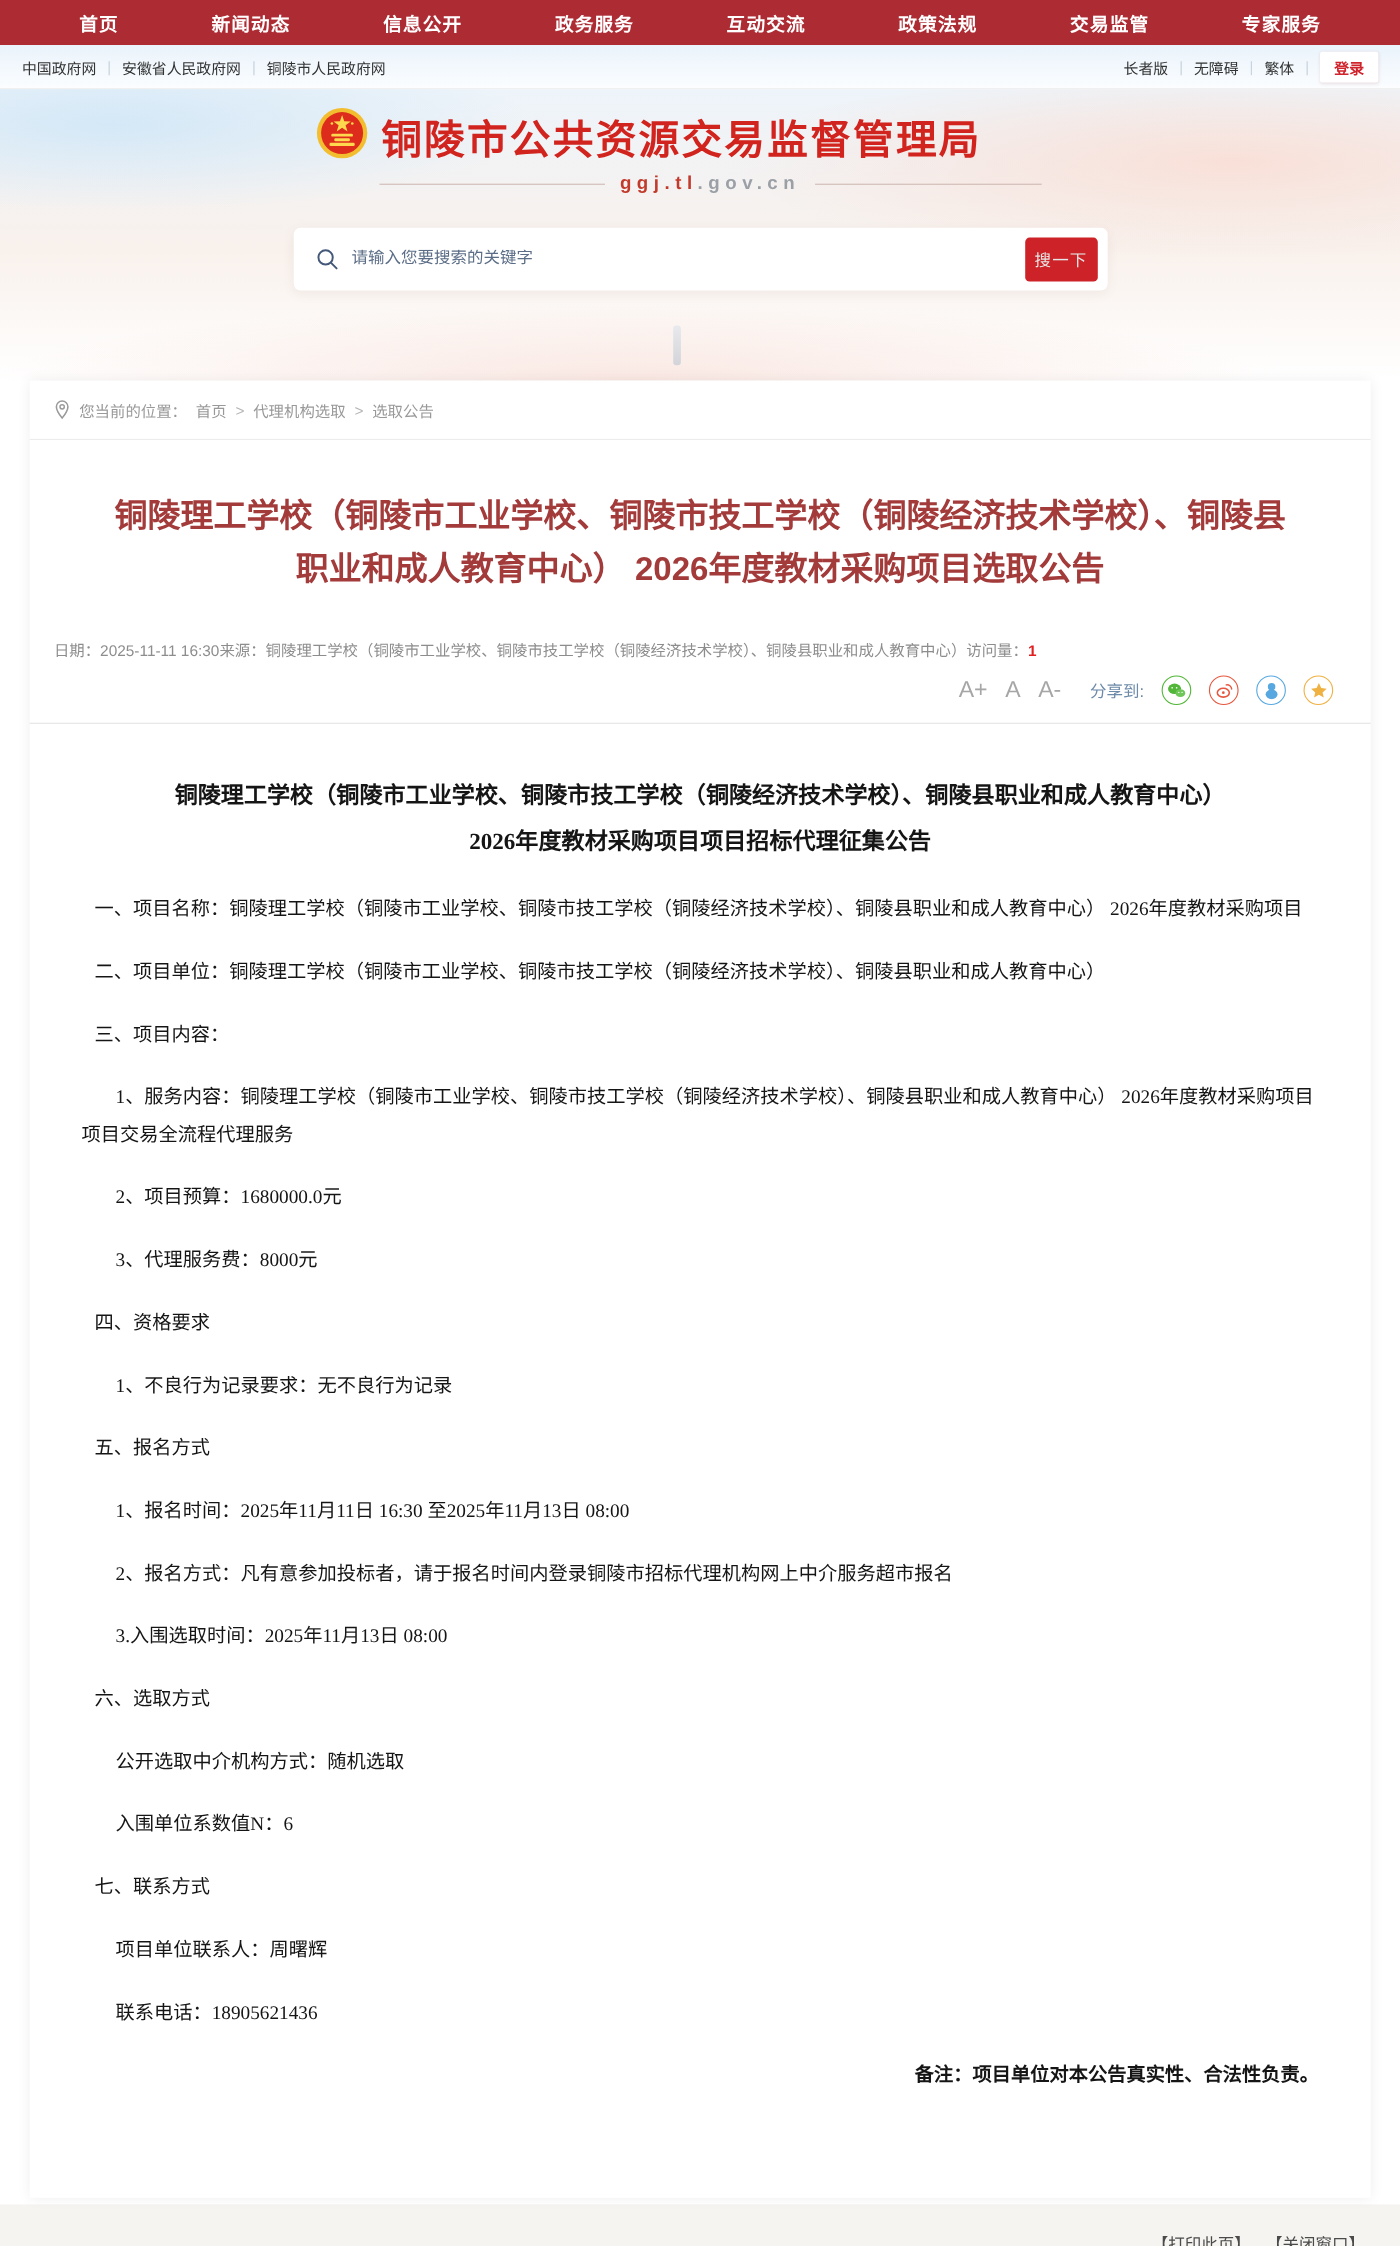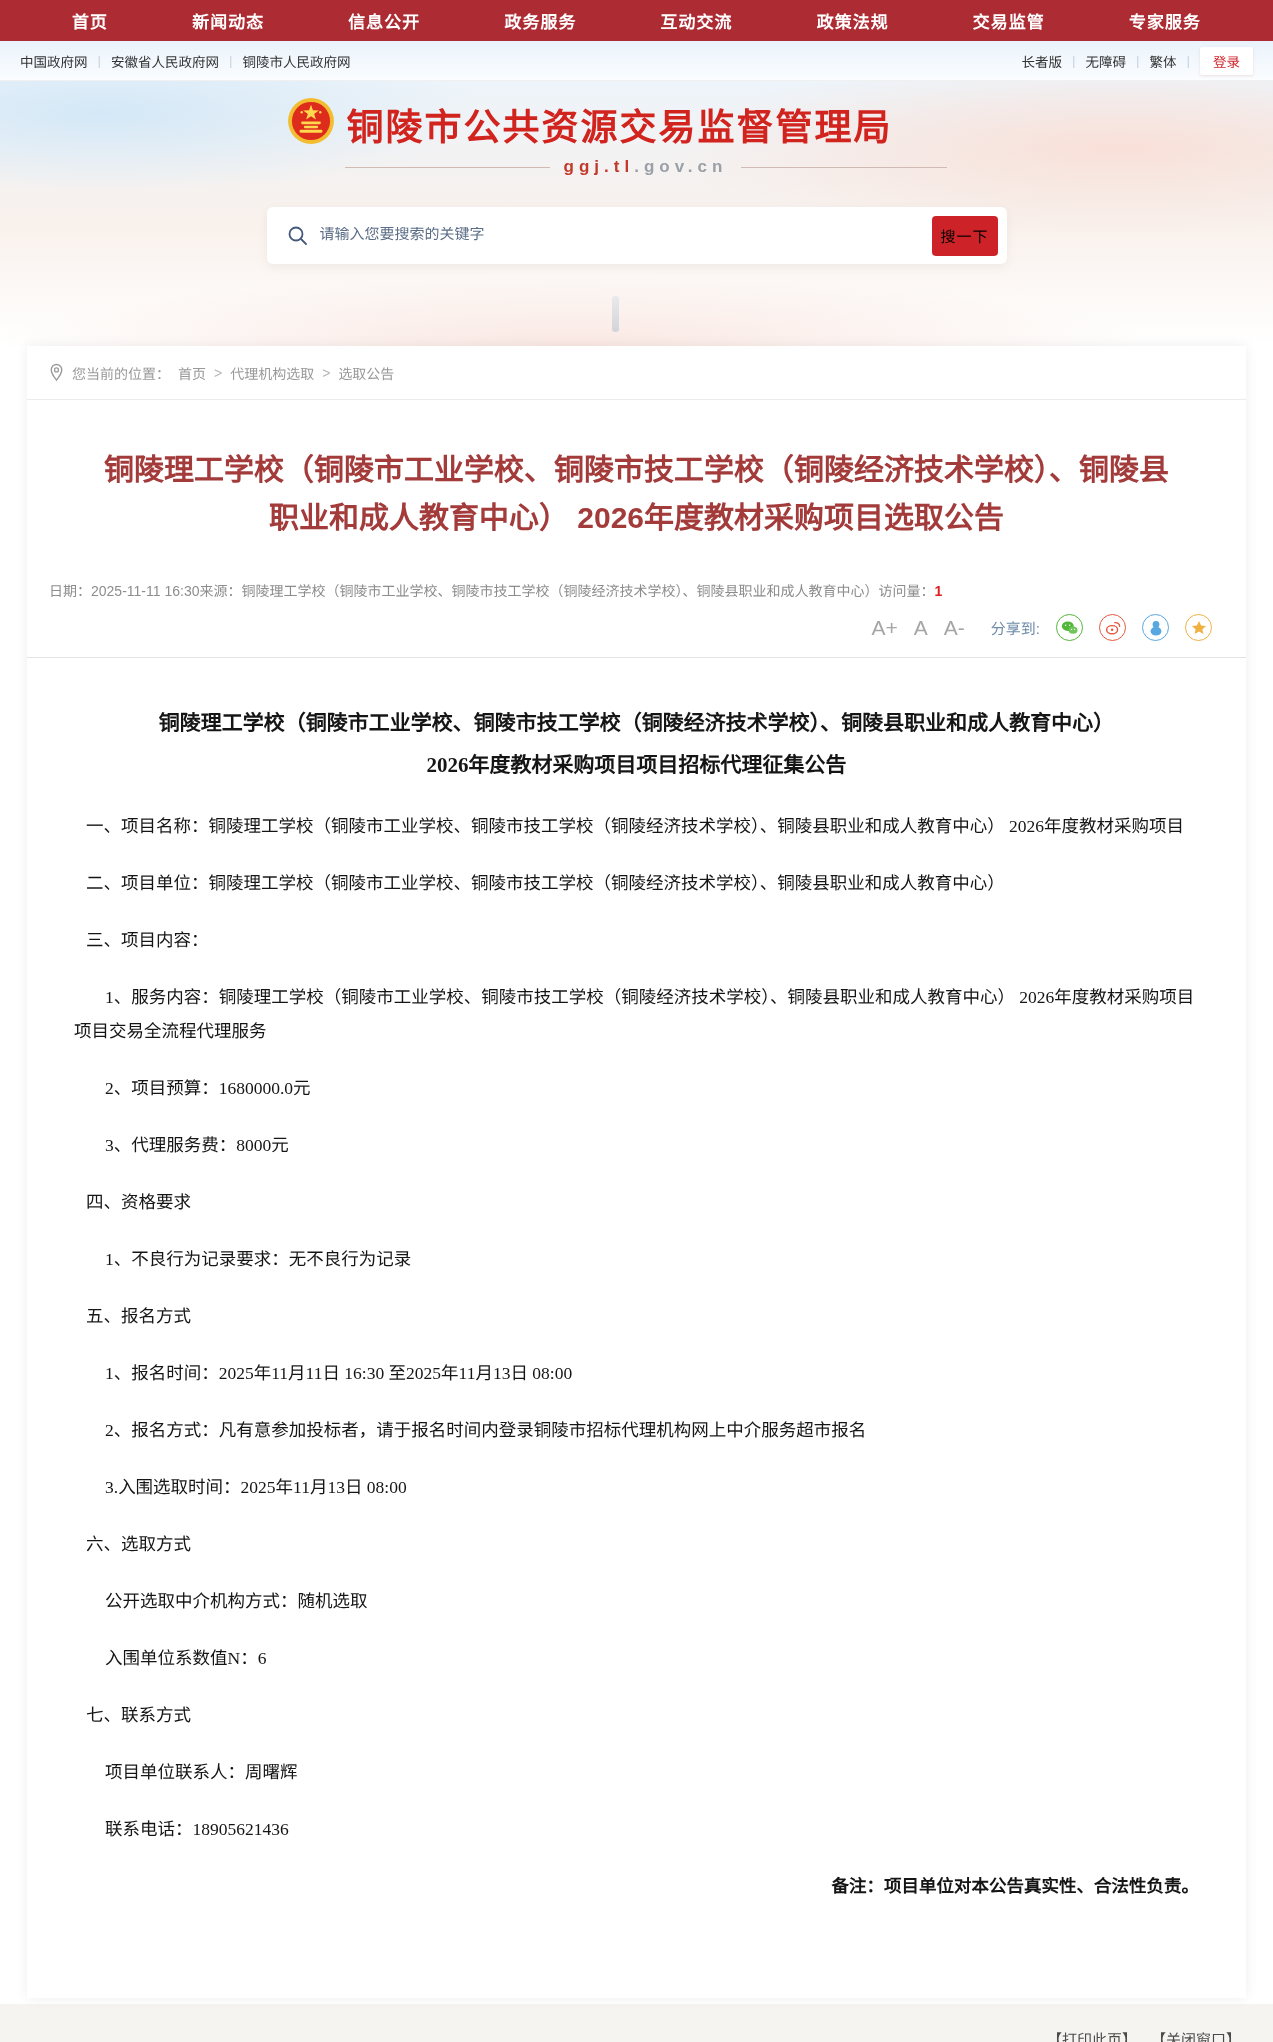--- a/index.html
+++ b/index.html
@@ -25,21 +25,21 @@
     display:flex; align-items:center; justify-content:space-between;
     padding:0 20px; font-size:13.5px;
     border-bottom:1px solid #f0f0f0;
   }
   .utility .grp { display:flex; align-items:center; gap:10px; }
   .utility a { color:#333; cursor:pointer; text-decoration:none; white-space:nowrap; }
   .utility .sep { color:#c9d4de; }
   .login-chip {
     background:#ffffff; color:#d0242c !important; padding:4px 13px;
     border-radius:2px; box-shadow:0 1px 3px rgba(150,60,60,.15);
-    font-weight:normal;
+    font-weight:bold;
     text-align:center;
   }
   
   .masthead {
     height:265px; position:relative; overflow:hidden;
     background:
       radial-gradient(ellipse 60% 55% at 88% 25%, rgba(250,221,211,.85), transparent 60%),
       radial-gradient(ellipse 50% 50% at 8% 12%, rgba(209,231,247,.9), transparent 60%),
       radial-gradient(ellipse 70% 40% at 45% 100%, rgba(246,213,203,.55), transparent 65%),
       linear-gradient(180deg,#edf4fa 0%,#f9f1ec 55%,#ffffff 100%);
@@ -63,21 +63,21 @@
     box-shadow:0 3px 10px rgba(120,90,80,.08);
     display:flex; align-items:center; padding:0 9px 0 20px;
   }
   .search-bar input {
     flex:1; border:none; outline:none; font-size:15px; color:#333;
     margin-left:12px; background:transparent;
     font-family:Liberation Mono, monospace;
   }
   .search-bar input::placeholder { color:#5c6e87; opacity:1; }
   .search-btn {
-    width:66px; height:40px; background:#cd2328; color:#000000; border:none;
+    width:66px; height:40px; background:#cd2328; color:#e5e5e5; border:none;
     border-radius:4px; font-size:15px; cursor:pointer; letter-spacing:1px;
     font-family:"Liberation Sans","DejaVu Sans",sans-serif;
   }
   .decor-tower {
     position:absolute; left:612px; top:215px; width:7px; height:36px;
     background:linear-gradient(180deg,#e3e7ec,#c9ced6); border-radius:3px;
     opacity:.8;
   }
   
   .card {

